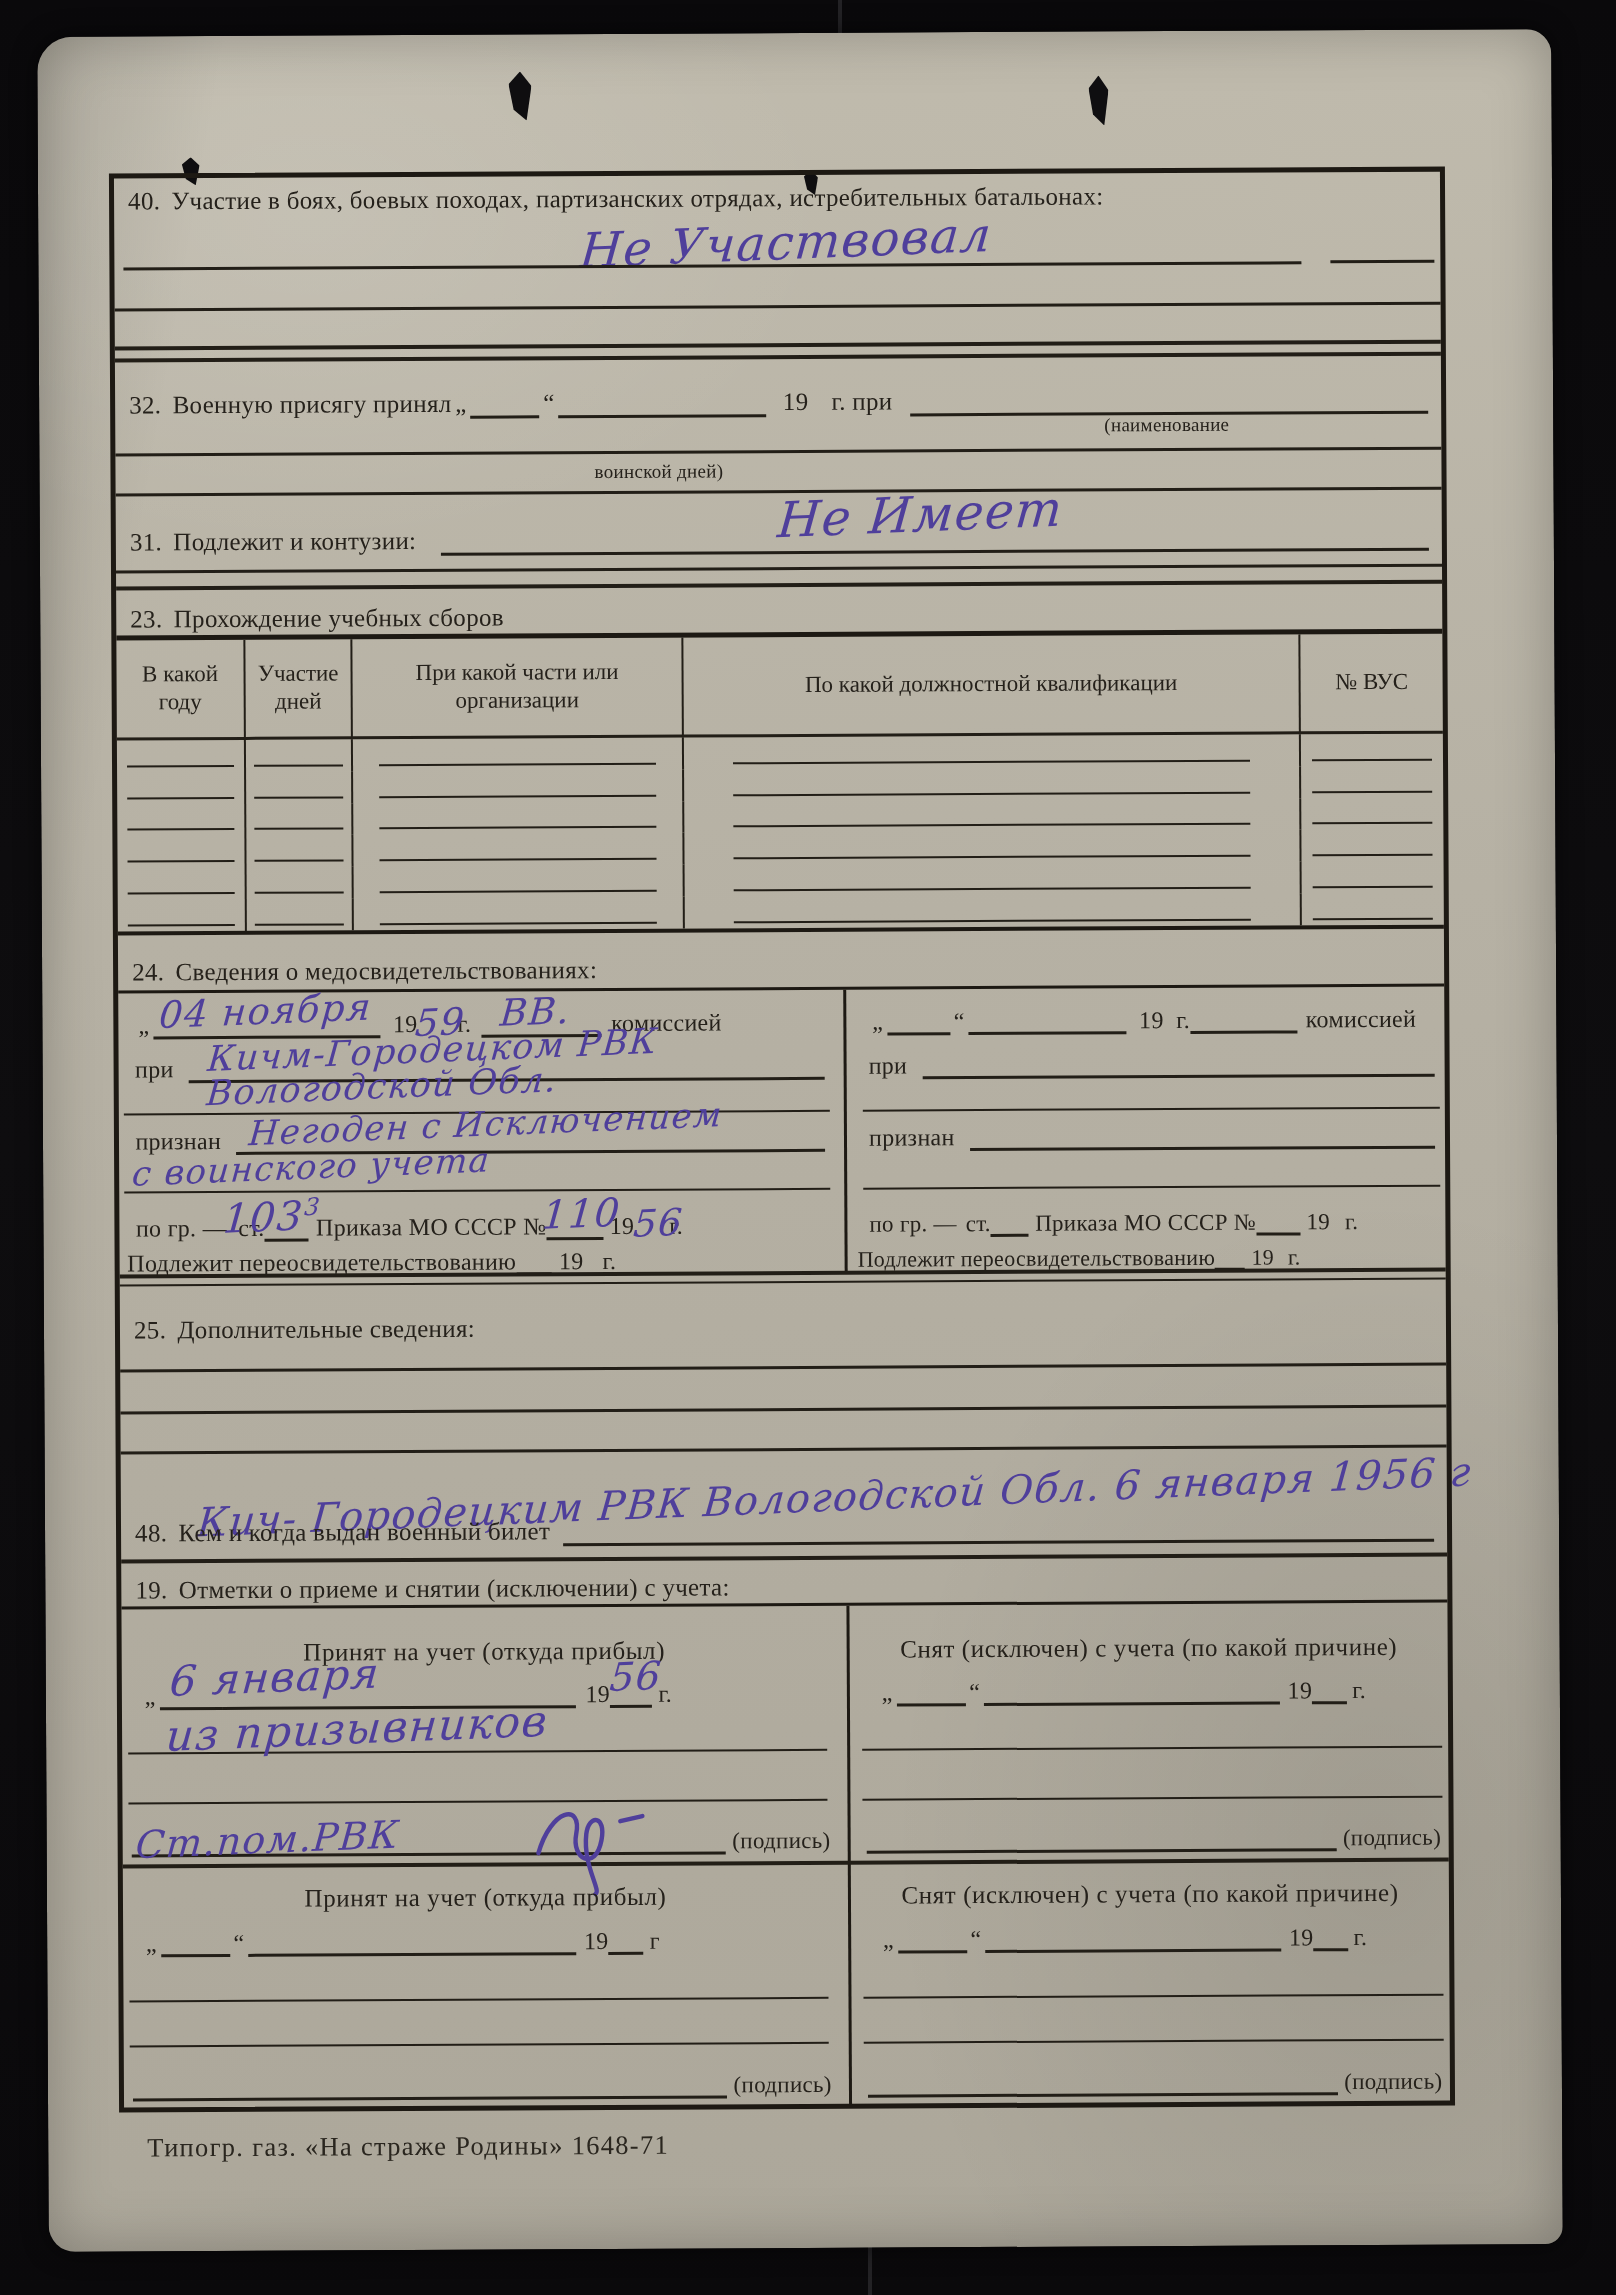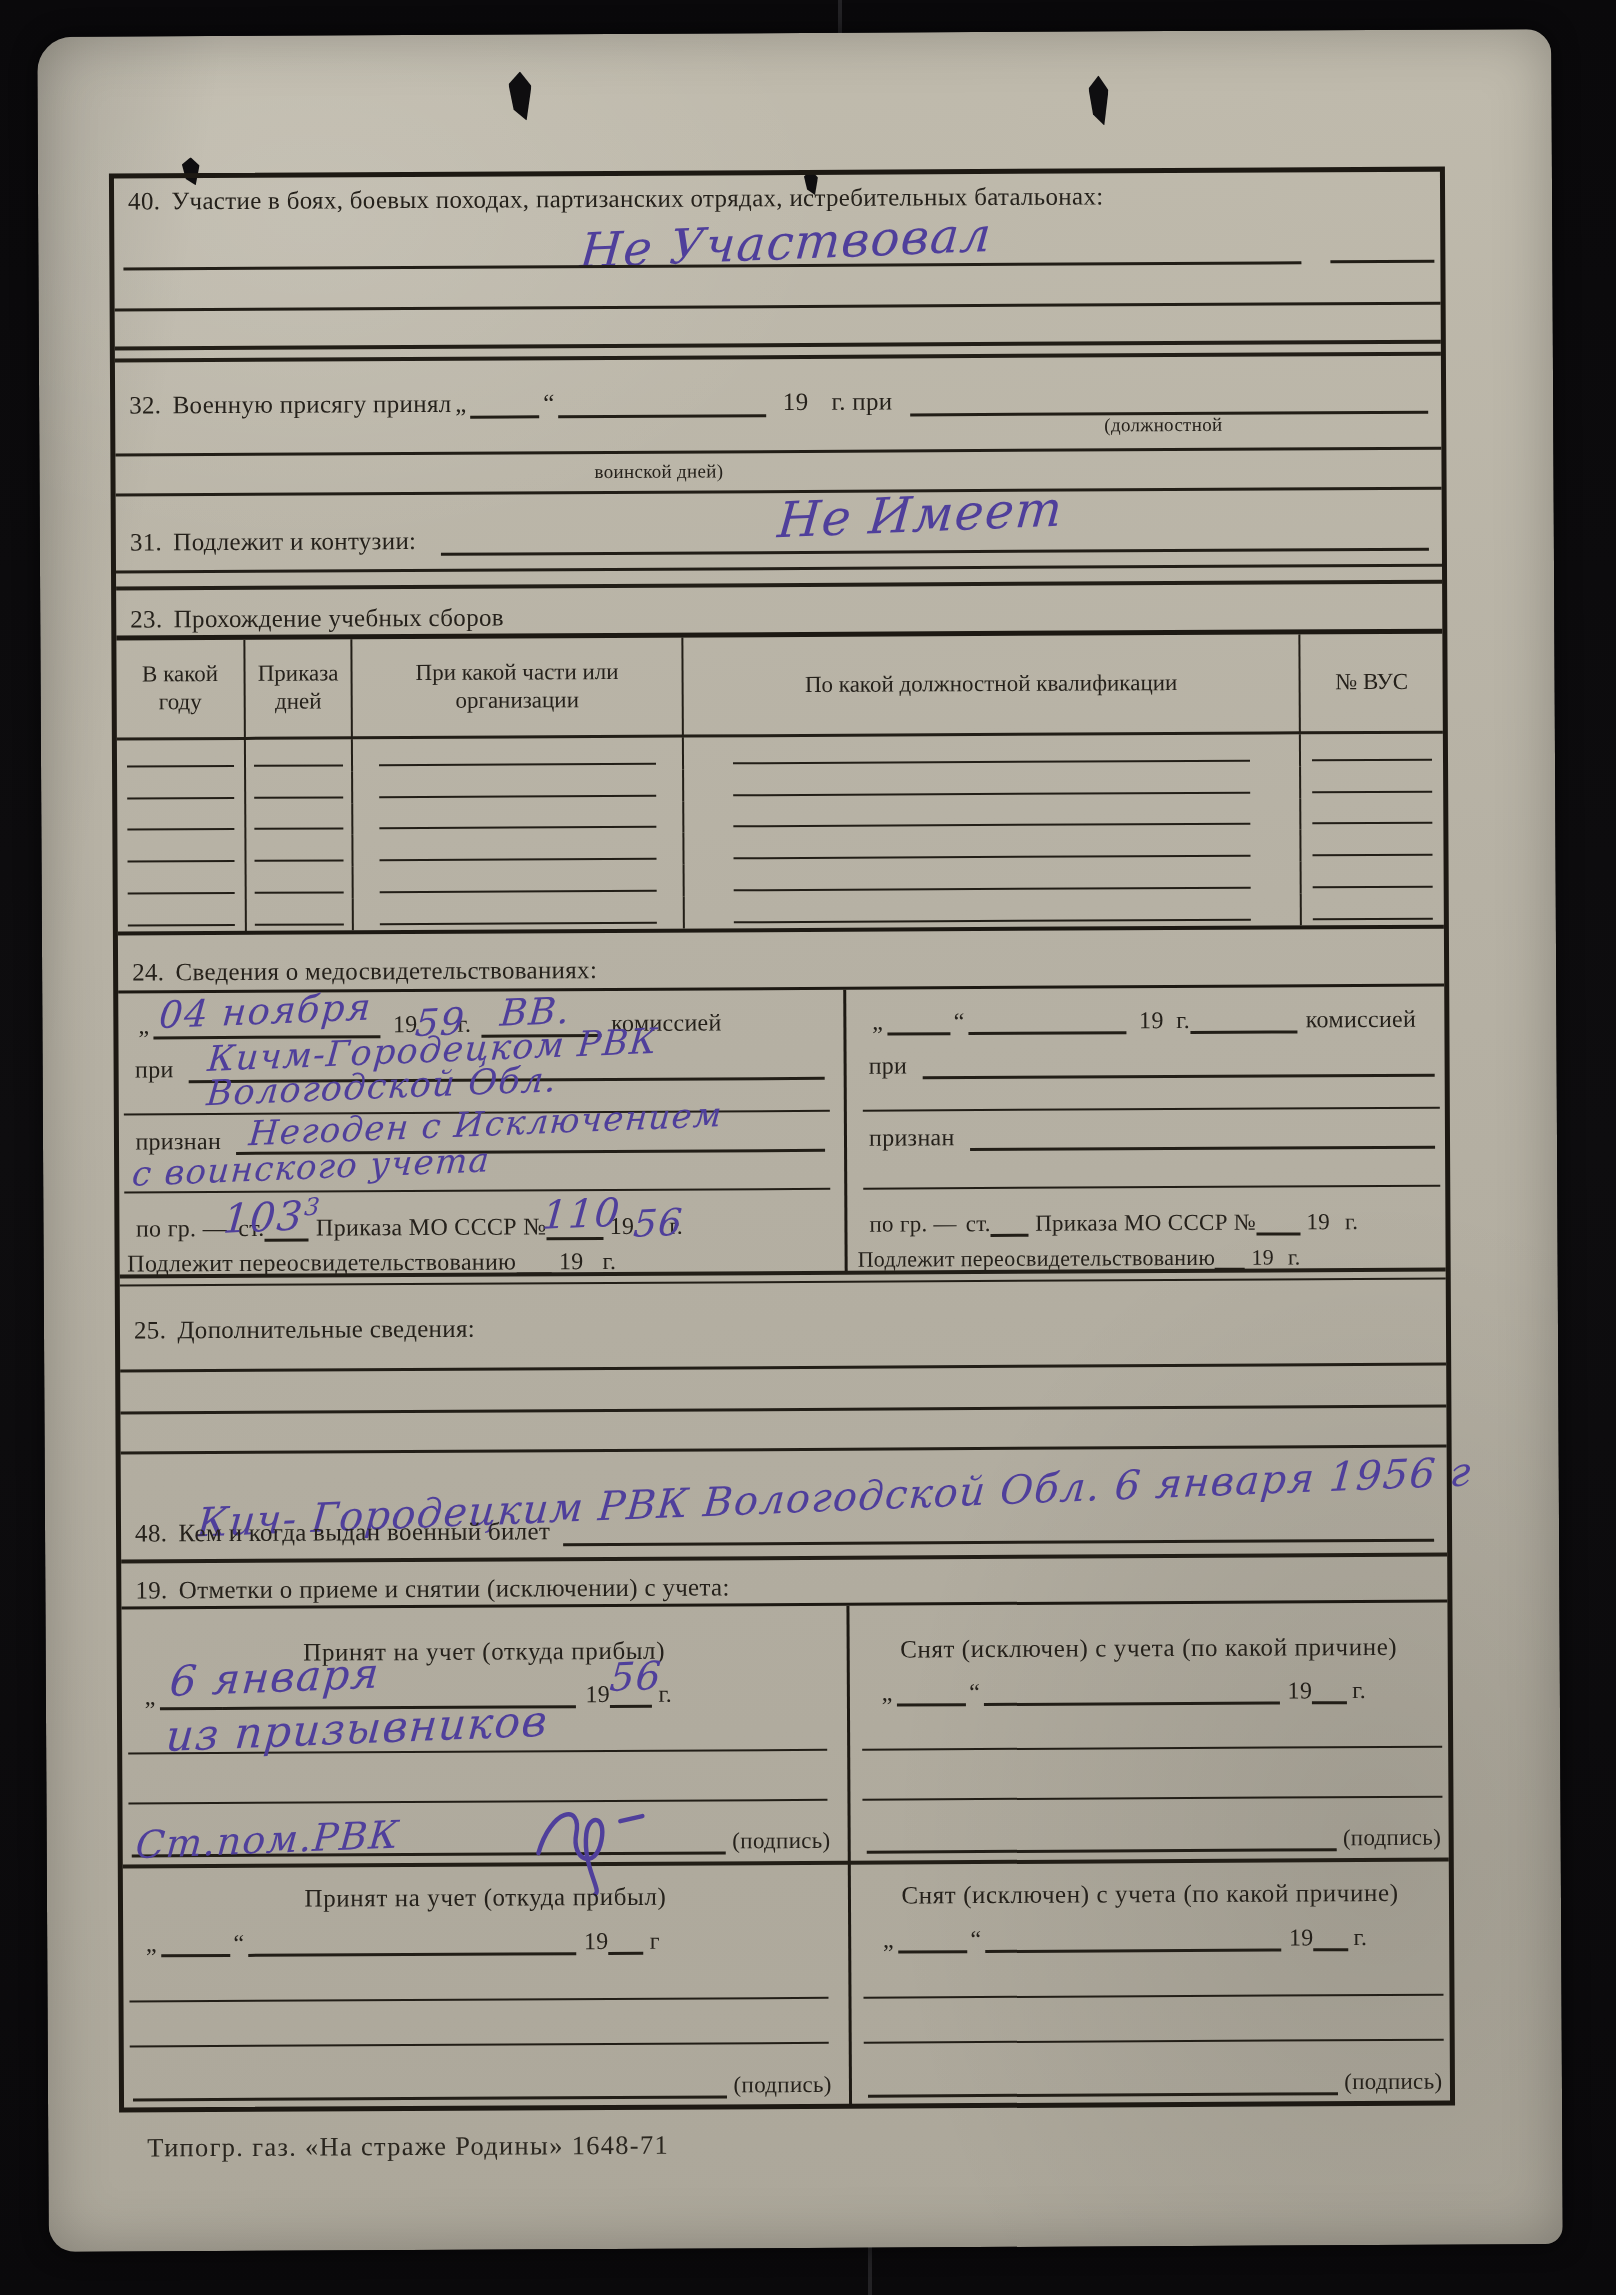--- a/index.html
+++ b/index.html
@@ -89,42 +89,42 @@
         <span class="blank" style="width:69px;"></span>
         <span class="q">“</span>
         <span class="blank" style="width:208px;"></span>
         <span class="gap" style="width:16.4px;"></span>
         <span>19</span>
         <span class="gap" style="width:23px;"></span>
         <span>г. при</span>
         <span class="gap" style="width:17.6px;"></span>
         <span class="fill"></span>
       </div>
-      <div class="small abs" style="left:989px;top:241px;">(должностной</div>
+      <div class="small abs" style="left:989px;top:241px;">(наименование</div>
       <div class="hr" style="left:0;top:275px;right:0;"></div>
       <div class="small abs" style="left:479px;top:285px;">воинской дней)</div>
       <div class="hr" style="left:0;top:315px;right:0;"></div>
 
       <div class="hwpos hw" style="left:662px;top:312px;font-size:49px;">Не Имеет</div>
       <div class="row" style="left:14px;top:350px;right:12.6px;">
         <span class="num">31.</span>
         <span>Подлежит и контузии:</span>
         <span class="gap" style="width:25px;"></span>
         <span class="fill"></span>
       </div>
       <div class="hr" style="left:0;top:392px;right:0;"></div>
       <div class="hr thick" style="left:0;top:408px;right:0;"></div>
 
       <div class="row" style="left:14px;top:427px;">
         <span class="num">23.</span>
         <span>Прохождение учебных сборов</span>
       </div>
       <div class="t23" style="left:0;top:457px;right:0;height:291px;">
         <div class="hc">В какой году</div>
-        <div class="hc">Приказа дней</div>
+        <div class="hc">Участие дней</div>
         <div class="hc">При какой части или организации</div>
         <div class="hc">По какой должностной квалификации</div>
         <div class="hc">№ ВУС</div>
 
         <div class="bc">
             <i></i>
           </div>
         <div class="bc">
             <i></i>
           </div>

